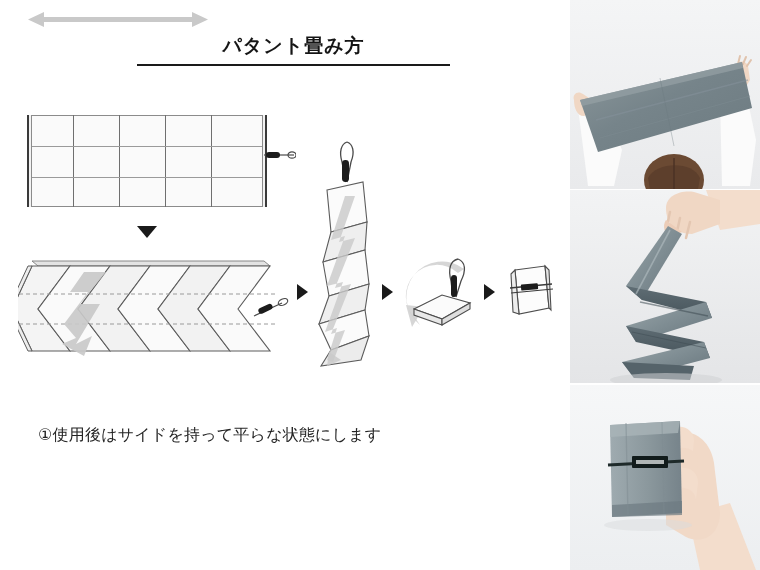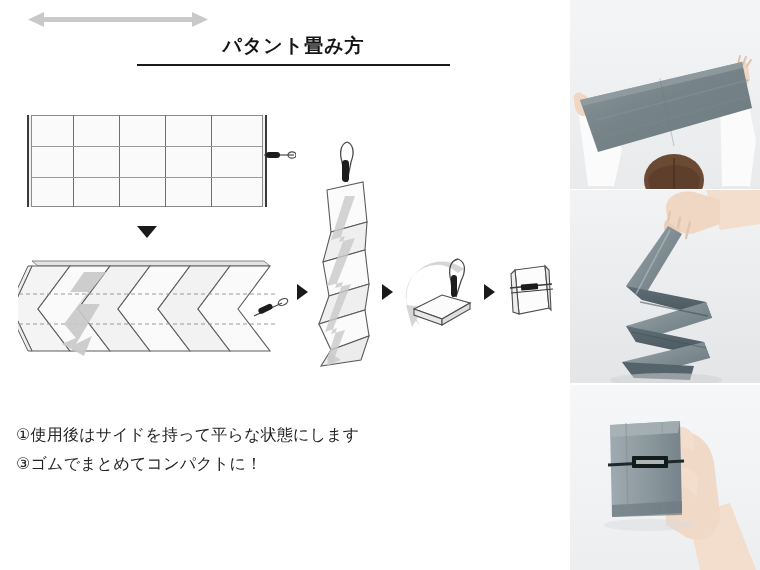--- a/index.html
+++ b/index.html
@@ -154,21 +154,21 @@
   
   #diagram-final {
     position: absolute;
     left: 505px; top: 262px;
     width: 52px; height: 58px;
   }
 
   
   #instructions {
     position: absolute;
-    left: 16px; top: 420px;
+    left: 38px; top: 420px;
     width: 530px;
   }
   .instr-line {
     font-size: 16px;
     color: #232323;
     line-height: 29px;
     white-space: nowrap;
     letter-spacing: 0.2px;
   }
 
@@ -319,21 +319,20 @@
         </g>
 
         <path d="M5,26 L47,22" stroke="#3a3a3a" stroke-width="1.3" fill="none"></path>
         <path d="M6,31 L48,27" stroke="#3a3a3a" stroke-width="1.1" fill="none"></path>
         <rect x="16" y="22" width="17" height="6" rx="1" fill="#1c1c1c" transform="rotate(-5 24 25)"></rect>
       </svg>
     </div>
 
     <div id="instructions">
       <div class="instr-line">①使用後はサイドを持って平らな状態にします</div>
-      <div class="instr-line">③ゴムでまとめてコンパクトに！</div>
     </div>
   </div>
 
   <div id="photo-column">
 
     <div class="photo" id="photo-1">
       <svg width="190" height="189" viewBox="0 0 190 189">
         <defs>
           <linearGradient id="bg1" x1="0" y1="0" x2="0" y2="1">
             <stop offset="0%" stop-color="#f4f5f6"></stop>

